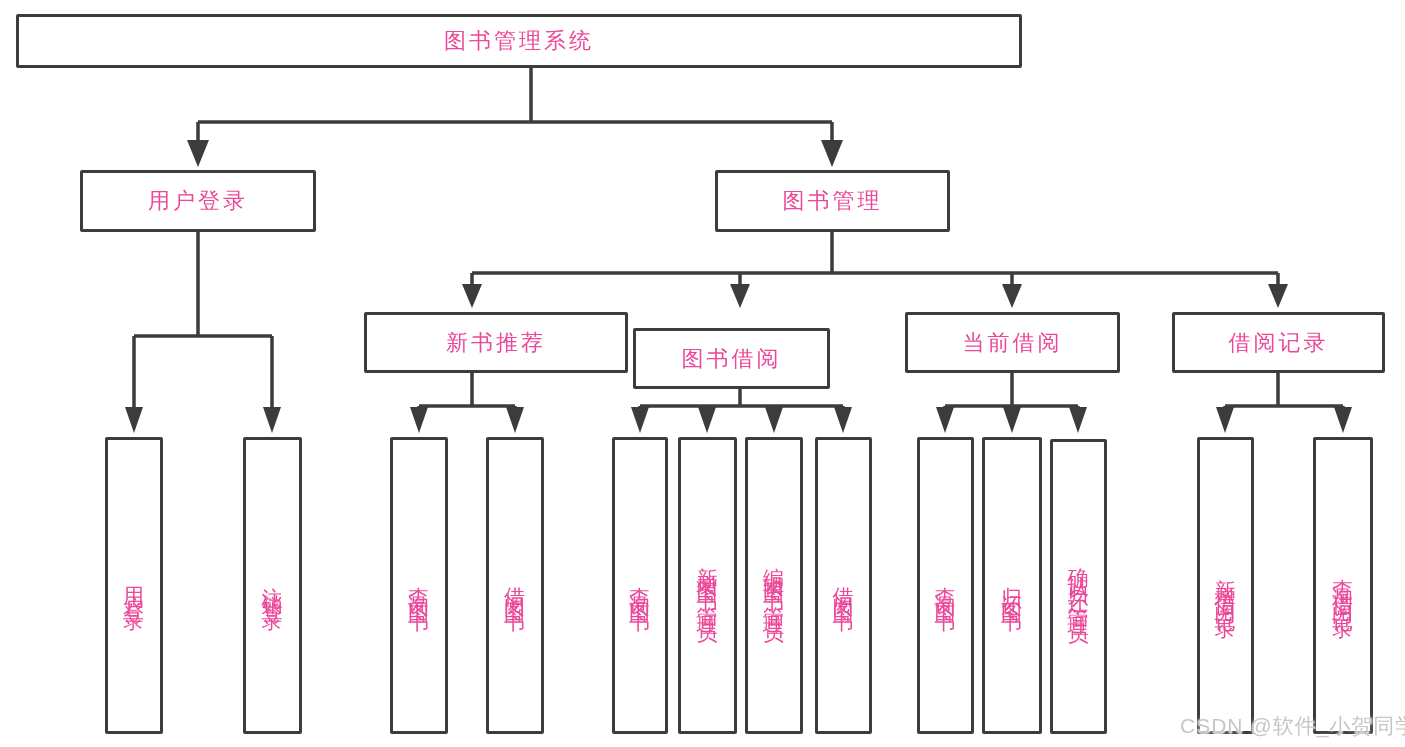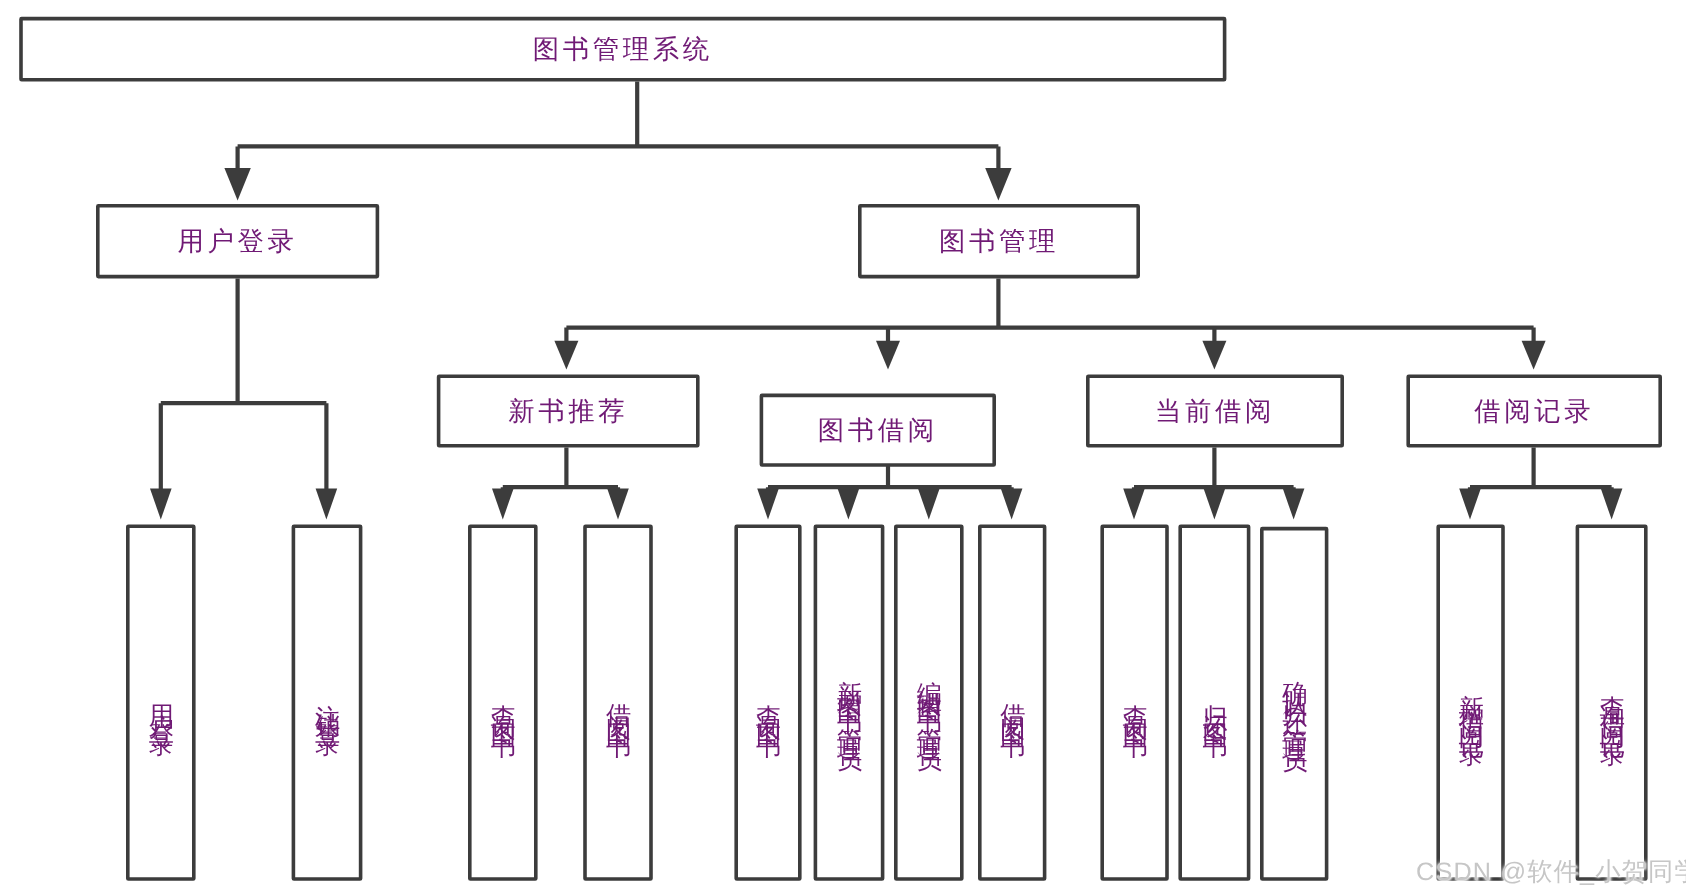--- a/index.html
+++ b/index.html
@@ -7,21 +7,21 @@
     position:relative;width:1405px;height:747px;background:#ffffff;
     overflow:hidden;font-family:"Liberation Sans","DejaVu Sans",sans-serif;
   }
   .connectors{position:absolute;left:0;top:0;width:1405px;height:747px;}
   .connectors path{stroke:#3c3c3c;stroke-width:3.5;fill:none;}
   .connectors polygon{fill:#3c3c3c;stroke:none;}
   .node{
     position:absolute;box-sizing:border-box;background:#ffffff;
     border:3px solid #3c3c3c;border-radius:2px;
     display:flex;align-items:center;justify-content:center;
-    color:#701a75;
+    color:#ec4899;
   }
   .hnode{font-size:22px;letter-spacing:3px;white-space:nowrap;}
   .vnode .vtext{
     writing-mode:vertical-lr;
     font-size:21px;letter-spacing:8px;line-height:1.1;
     white-space:nowrap;
   }
   .watermark{
     position:absolute;left:1180px;top:712px;
     font-size:21px;letter-spacing:1px;color:#c6c6c6;
@@ -69,21 +69,21 @@
     <span>图书管理系统</span>
   </div>
 
   <div class="node hnode" style="left:80px;top:170px;width:236px;height:62px;">
     <span>用户登录</span>
   </div>
   <div class="node hnode" style="left:715px;top:170px;width:235px;height:62px;">
     <span>图书管理</span>
   </div>
 
-  <div class="node hnode" style="left:364px;top:312px;width:219px;height:61px;">
+  <div class="node hnode" style="left:364px;top:312px;width:264px;height:61px;">
     <span>新书推荐</span>
   </div>
   <div class="node hnode" style="left:633px;top:328px;width:197px;height:61px;">
     <span>图书借阅</span>
   </div>
   <div class="node hnode" style="left:905px;top:312px;width:215px;height:61px;justify-content:center;">
     <span>当前借阅</span>
   </div>
   <div class="node hnode" style="left:1172px;top:312px;width:213px;height:61px;">
     <span>借阅记录</span>

